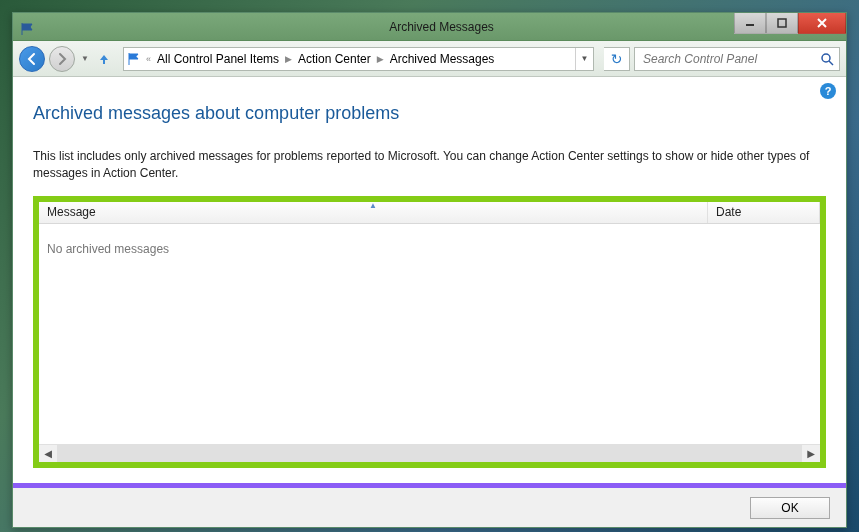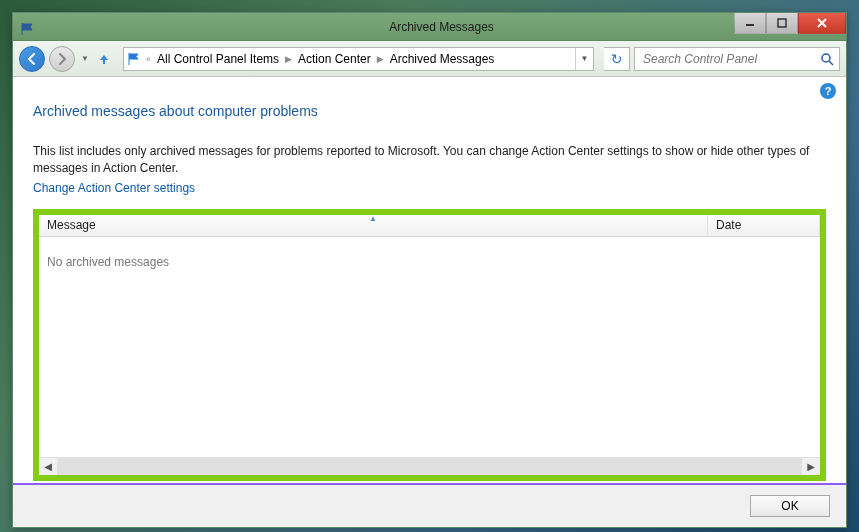--- a/index.html
+++ b/index.html
@@ -23,35 +23,35 @@
 .addr-crumbs { flex: 1; display: flex; align-items: center; font-size: 12px; overflow: hidden; }
 .crumb { padding: 0 4px; cursor: pointer; white-space: nowrap; }
 .crumb-sep { color: #888; padding: 0 2px; font-size: 9px; }
 .addr-dd { width: 18px; border-left: 1px solid #d0d0d0; display: flex; align-items: center; justify-content: center; cursor: pointer; font-size: 8px; color: #555; height: 100%; }
 .refresh-btn { width: 26px; height: 24px; border: 1px solid #b0b8b0; border-left: none; background: #fff; display: flex; align-items: center; justify-content: center; cursor: pointer; color: #2a7ac8; font-size: 14px; }
 .search-wrap { display: flex; align-items: center; border: 1px solid #b0b8b0; background: #fff; height: 24px; width: 206px; }
 .search-input { flex: 1; border: none; outline: none; padding: 0 8px; font-size: 12px; color: #888; font-style: italic; background: transparent; }
 .search-btn { width: 24px; height: 100%; display: flex; align-items: center; justify-content: center; cursor: pointer; color: #2a5aa8; }
 .content { flex: 1; background: #fff; padding: 12px 20px 0 20px; display: flex; flex-direction: column; position: relative; }
 .help-icon { position: absolute; right: 10px; top: 6px; width: 16px; height: 16px; border-radius: 50%; background: #2a8ad8; color: #fff; font-size: 11px; display: flex; align-items: center; justify-content: center; cursor: pointer; font-weight: bold; }
-.heading { color: #1a5a9a; font-size: 14px; font-weight: normal; margin-top: 14px; margin-bottom: 24px; }
+.heading { color: #1a5a9a; font-size: 18px; font-weight: normal; margin-top: 14px; margin-bottom: 24px; }
 .desc { font-size: 12px; color: #222; line-height: 1.4; }
 .link { color: #0a5aa8; font-size: 12px; cursor: pointer; display: inline-block; margin-top: 4px; }
 .table-wrap { border: 6px solid #84cc16; margin-top: 14px; height: 272px; display: flex; flex-direction: column; }
 .thead { display: flex; height: 22px; background: linear-gradient(#fdfdfd, #f0f0f0); border-bottom: 1px solid #d8d8d8; font-size: 12px; color: #222; }
 .th { padding: 3px 8px; border-right: 1px solid #e0e0e0; position: relative; cursor: pointer; }
 .th.msg { flex: 1; }
 .th.date { width: 112px; }
 .th.status { width: 108px; border-right: none; }
 .sort-ind { position: absolute; left: 50%; top: -1px; transform: translateX(-50%); color: #5a8ac8; font-size: 8px; }
 .tbody { flex: 1; padding: 18px 8px; font-size: 12px; color: #777; overflow: auto; }
 .hscroll { height: 18px; background: #f0f0f0; border-top: 1px solid #e0e0e0; display: flex; align-items: center; }
 .hscroll .arr { width: 18px; text-align: center; color: #555; font-size: 10px; cursor: pointer; }
 .hscroll .track { flex: 1; height: 100%; background: #e0e0e0; }
-.footer { height: 44px; border-top: 2px solid #8b5cf6; background: #f0f0f0; display: flex; align-items: center; justify-content: flex-end; padding-right: 16px; }
+.footer { height: 44px; border-top: 5px solid #8b5cf6; background: #f0f0f0; display: flex; align-items: center; justify-content: flex-end; padding-right: 16px; }
 .ok-btn { width: 80px; height: 22px; background: linear-gradient(#fdfdfd, #e8e8e8); border: 1px solid #a8a8a8; font-size: 12px; cursor: pointer; }
 </style>
 </head>
 <body>
 
 <div class="window">
 
   <div class="titlebar">
     <span class="titlebar-icon">
       <svg width="16" height="12" viewBox="0 0 16 12">
@@ -122,21 +122,20 @@
             <line x1="9" y1="9" x2="13" y2="13" stroke="#2a5aa8" stroke-width="1.5"></line>
           </svg>
       </div>
     </div>
   </div>
 
   <div class="content">
     <div class="help-icon">?</div>
     <h1 class="heading">Archived messages about computer problems</h1>
     <p class="desc">This list includes only archived messages for problems reported to Microsoft. You can change Action Center settings to show or hide other types of messages in Action Center.</p>
-    <a class="link">Change Action Center settings</a>
 
     <div class="table-wrap">
       <div class="thead">
         <div class="th msg">
           <span>Message</span>
           <span class="sort-ind">▲</span>
         </div>
         <div class="th date">Date</div>
       </div>
       <div class="tbody">

